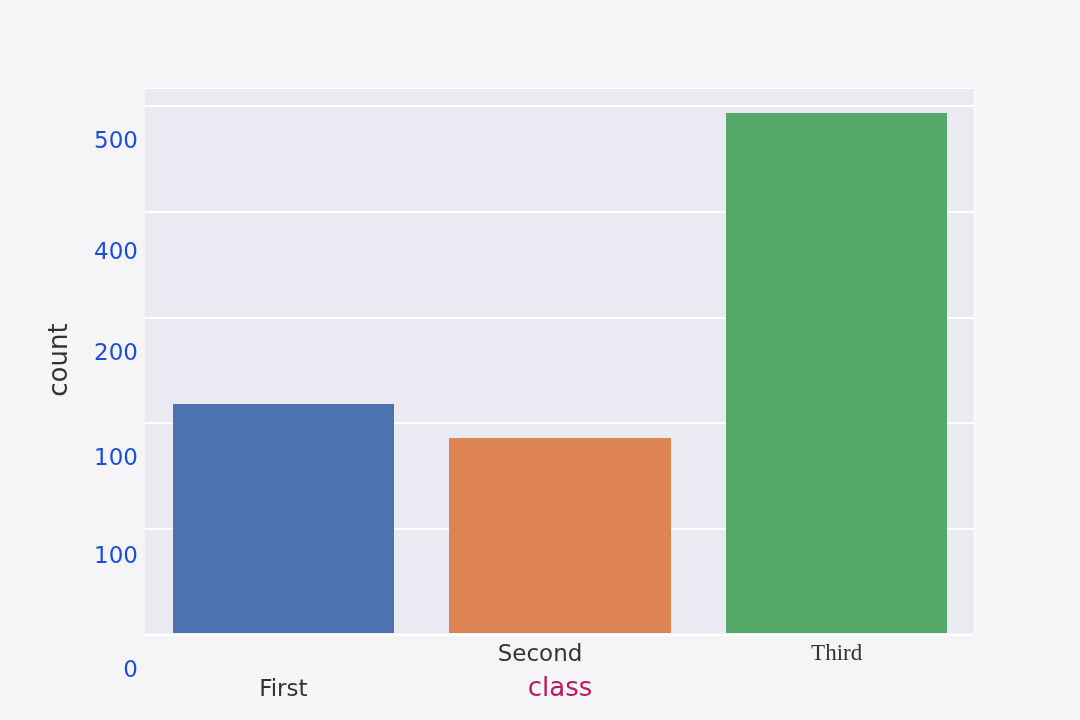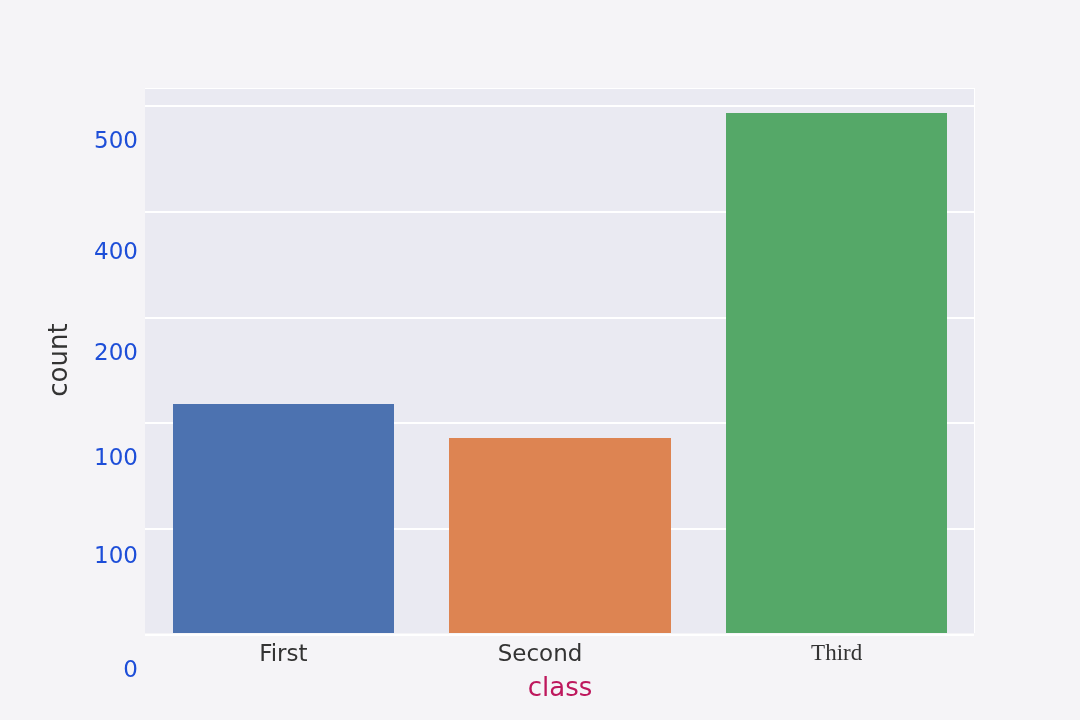--- a/index.html
+++ b/index.html
@@ -94,21 +94,21 @@
 
   <div id="ytick-container">
       <div class="ytick" style="top: 633px;">0</div>
       <div class="ytick" style="top: 519px;">100</div>
       <div class="ytick" style="top: 421.35px;">100</div>
       <div class="ytick" style="top: 315.524px;">200</div>
       <div class="ytick" style="top: 215px;">400</div>
       <div class="ytick" style="top: 103.874px;">500</div>
     </div>
   <div id="xtick-container">
-      <div class="xtick" style="left: 283.333px;">First</div>
+      <div class="xtick" style="left: 283.333px; margin-top: 35px;">First</div>
       <div class="xtick" style="left: 540px;">Second</div>
       <div class="xtick" style="left: 836.667px; font-family: Liberation Serif, serif;">Third</div>
     </div>
 
   <div class="ylabel">count</div>
   <div class="xlabel">class</div>
 
 </div>
 
 </body></html>

